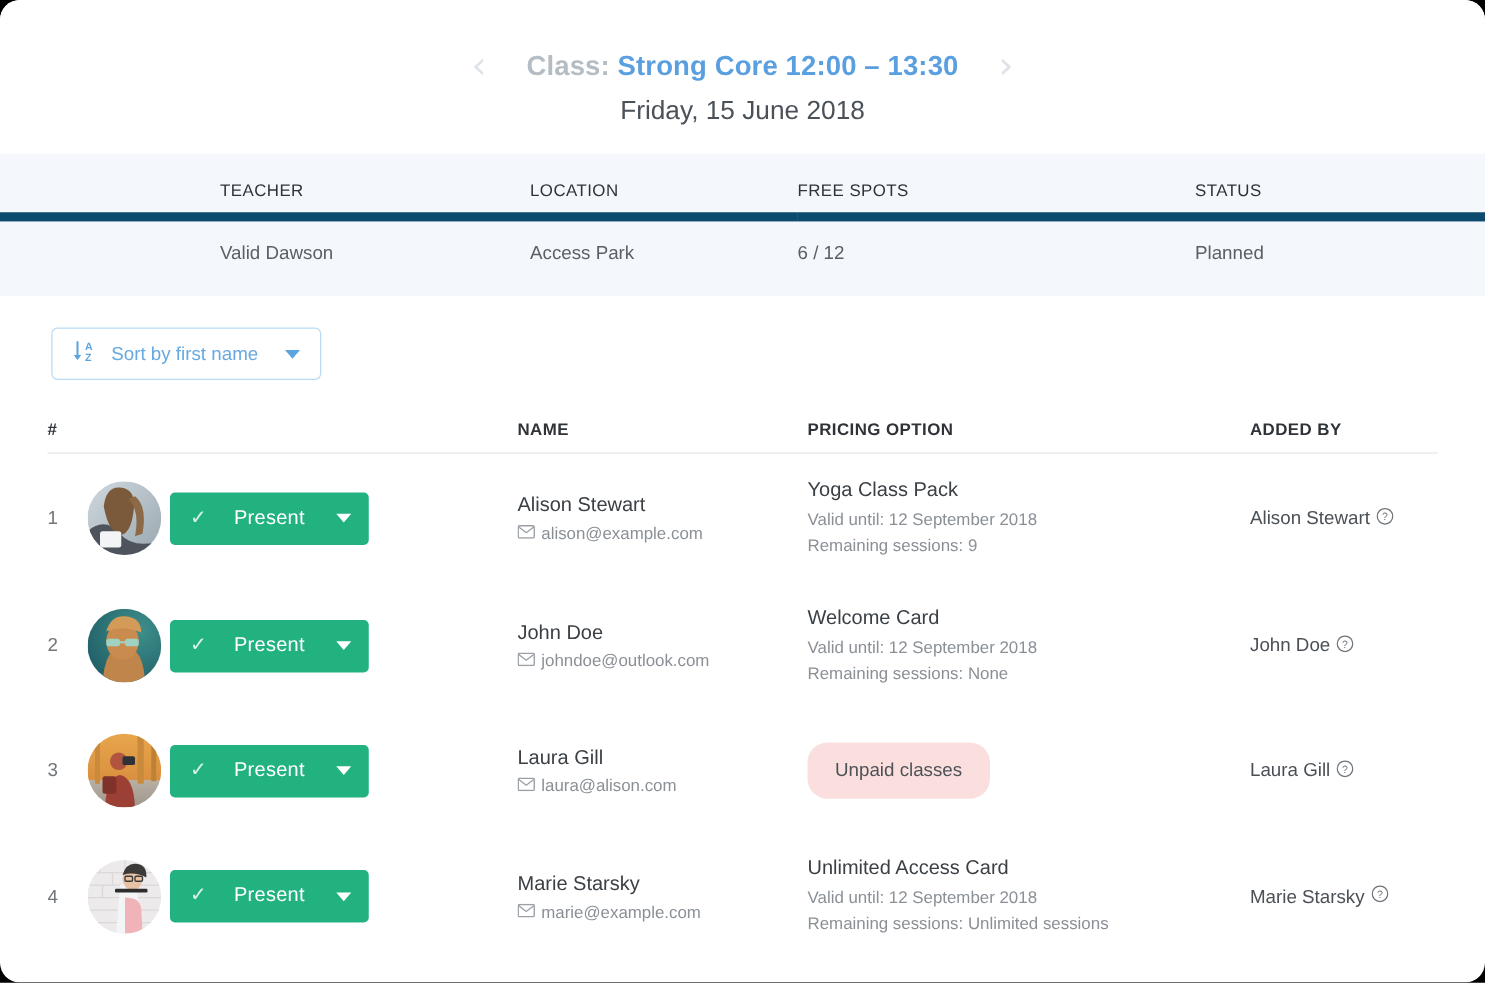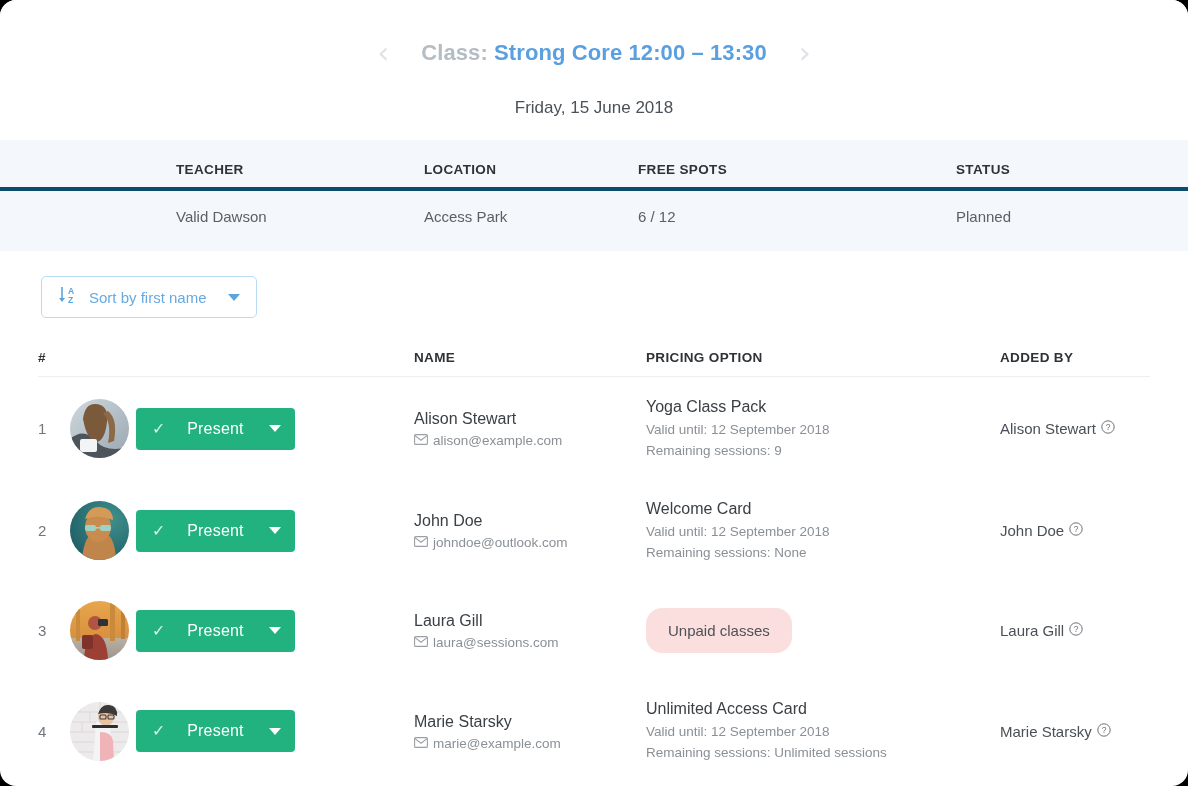--- a/index.html
+++ b/index.html
@@ -45,44 +45,44 @@
   .title {
     font-size: 22px;
     font-weight: 700;
     letter-spacing: 0.1px;
     white-space: nowrap;
     padding: 0 18px;
   }
   .title .t-prefix { color: #b4bcc4; }
   .title .t-main { color: #5a9fe0; }
   .subtitle {
-    margin-top: 30px;
-    font-size: 17px;
+    margin-top: 9px;
+    font-size: 21px;
     color: #4a5158;
     font-weight: 400;
   }
 
   
   .info-band {
     background: #f4f8fc;
     padding: 22px 0 26px 0;
   }
   .info-table {
     width: 100%;
     border-collapse: collapse;
     table-layout: fixed;
   }
   .info-table th {
     text-align: left;
     font-size: 13.5px;
-    font-weight: 700;
+    font-weight: 400;
     color: #2f3337;
     letter-spacing: 0.35px;
     padding: 0 0 10px 0;
-    border-bottom: 4px solid #0c4a6e;
+    border-bottom: 7px solid #0c4a6e;
   }
   .info-table td {
     text-align: left;
     font-size: 15px;
     color: #5b6066;
     padding: 17px 0 0 0;
   }
   .col-pad-1 { width: 176px; }
   .col-teacher { width: 248px; }
   .col-location { width: 214px; }
@@ -469,21 +469,21 @@
           </td>
           <td>
             <div class="pname">Laura Gill</div>
             <div class="pemail">
               <span class="mail-ico">
                 <svg width="14" height="11" viewBox="0 0 14 11">
                   <rect x="0.6" y="0.6" width="12.8" height="9.8" rx="1" fill="none" stroke="#9aa0a6" stroke-width="1.1"></rect>
                   <path d="M1 1.6 L7 6.2 L13 1.6" fill="none" stroke="#9aa0a6" stroke-width="1.1"></path>
                 </svg>
               </span>
-              <span>laura@sessions.com</span>
+              <span>laura@alison.com</span>
             </div>
           </td>
           <td>
             <span class="unpaid-badge">Unpaid classes</span>
           </td>
           <td>
             <div class="added-cell">
               <span>Laura Gill</span>
               <span class="q-ico">
                 <svg width="14" height="14" viewBox="0 0 14 14">

